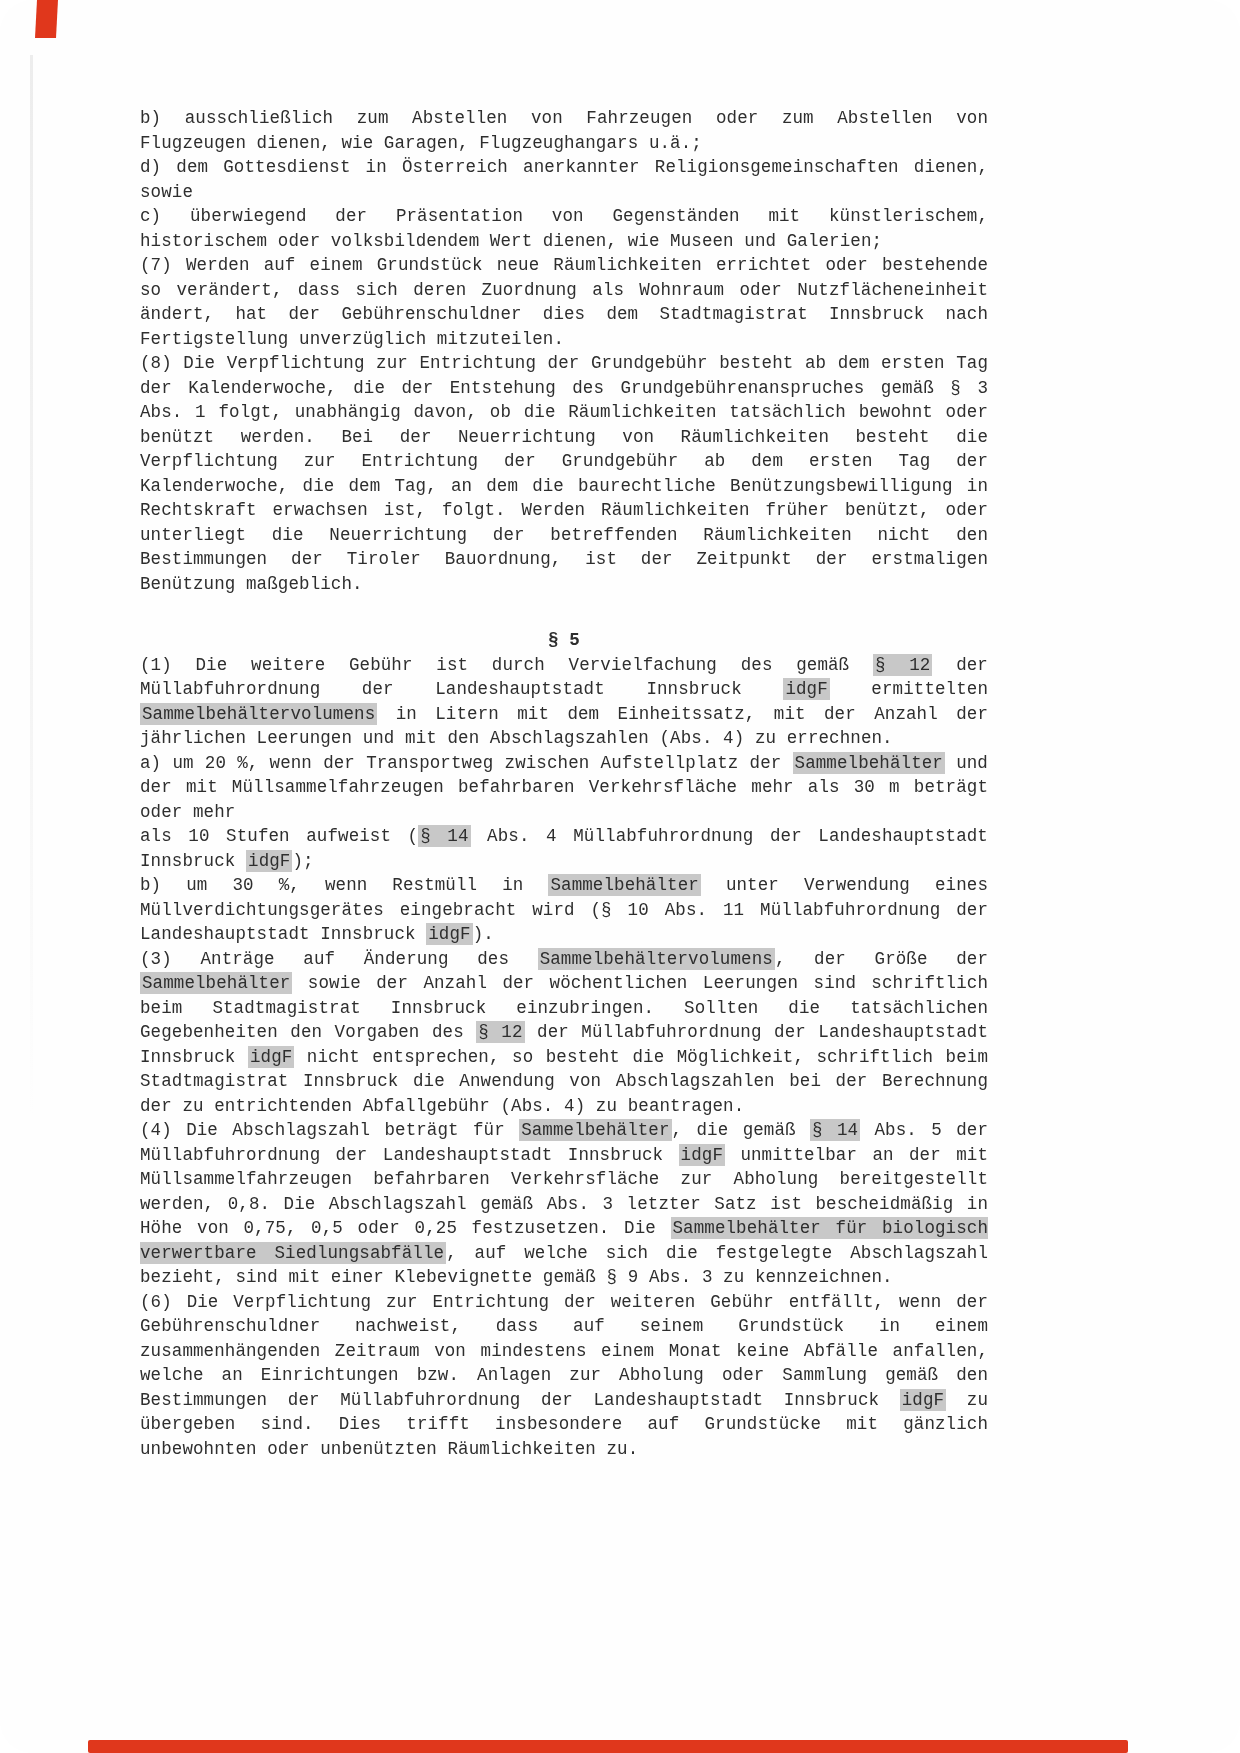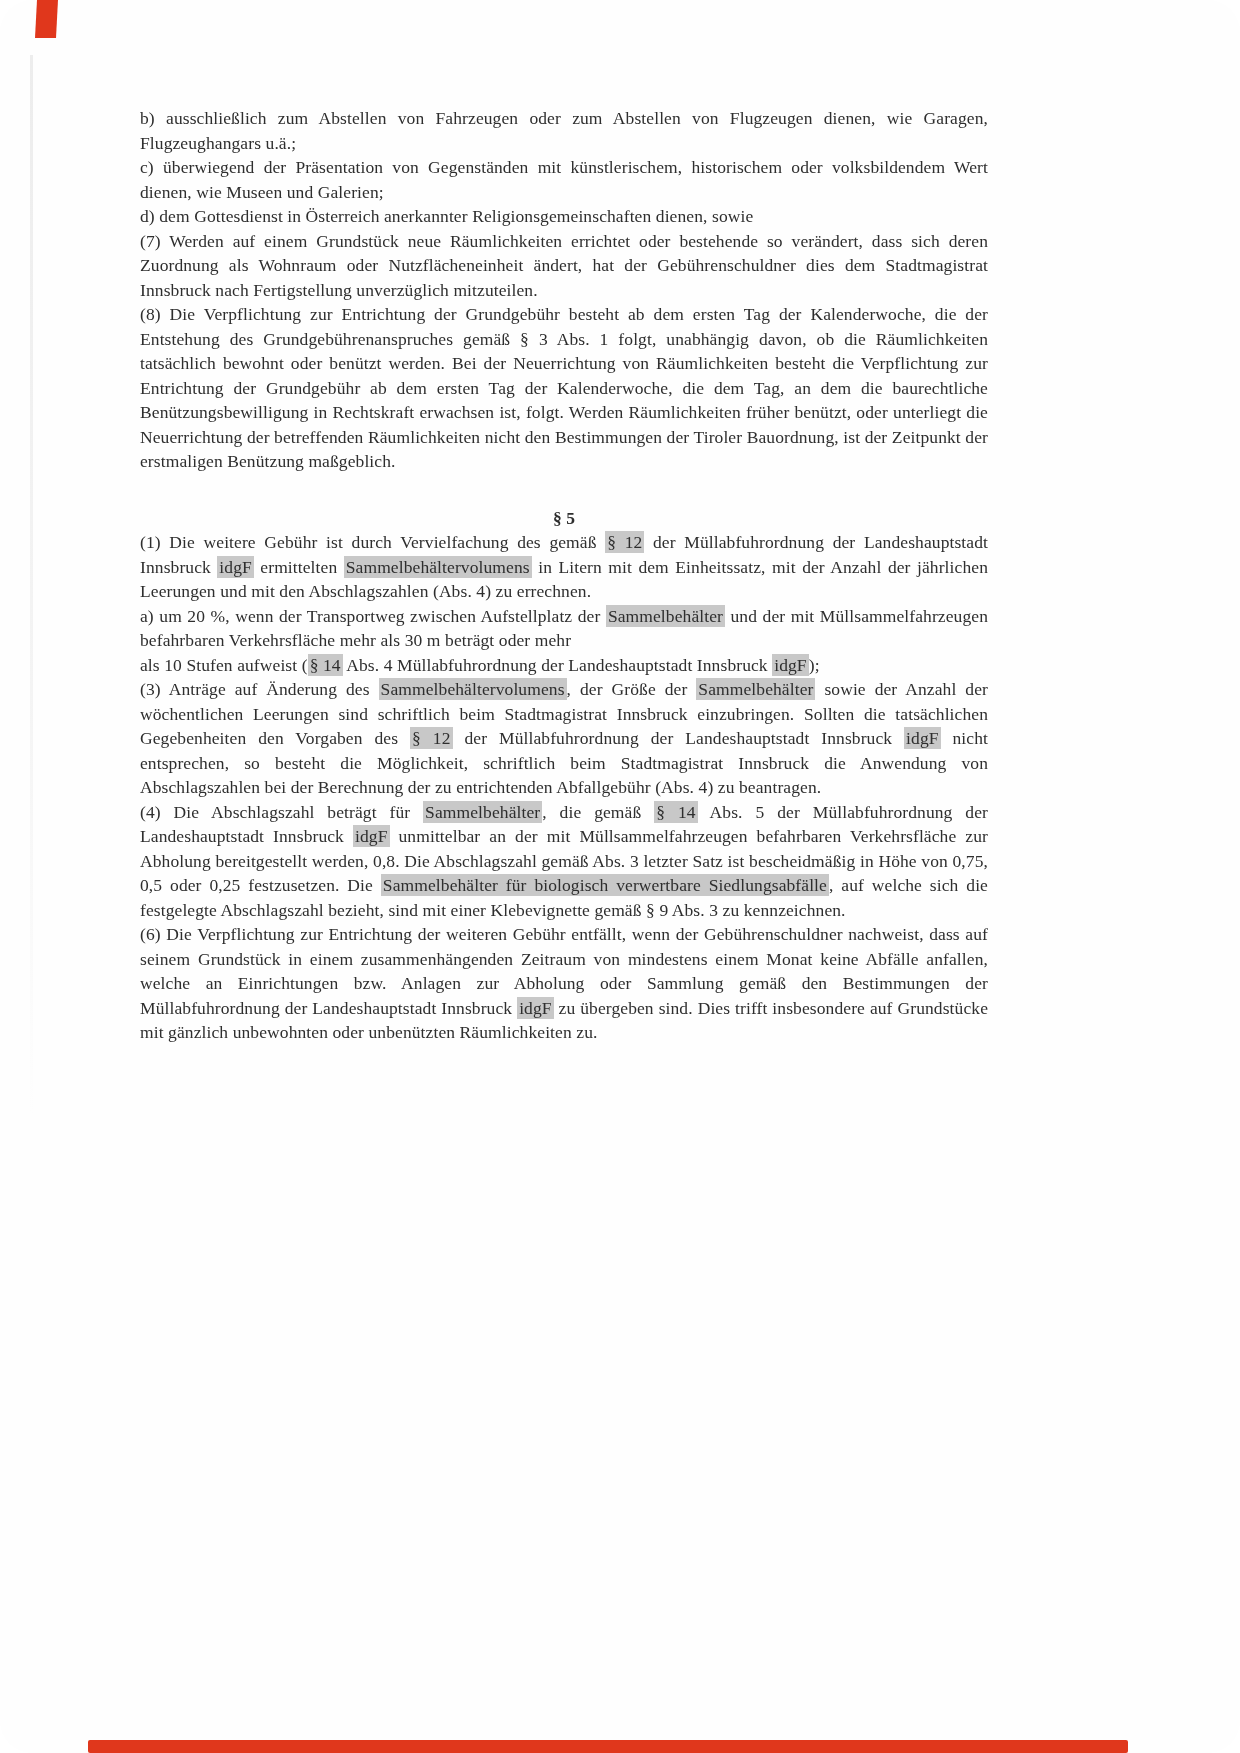--- a/index.html
+++ b/index.html
@@ -2,21 +2,21 @@
 <html style="--red: #e0371c; --hl: #c8c8c8; --text: #2e2e2e;"><head>
 <meta charset="utf-8">
 <style>
   html, body { margin: 0; padding: 0; background: #ffffff; }
   .page {
     position: relative;
     width: 1240px;
     height: 1753px;
     background: #fefefe;
     overflow: hidden;
-    font-family: Liberation Serif, serif;
+    font-family: Liberation Mono, monospace;
     border-radius: 32px;
   }
   .scan-edge {
     position: absolute;
     left: 30px; top: 55px;
     width: 3px; height: 1060px;
     background: linear-gradient(to bottom, #ededed, #f4f4f4 60%, transparent);
   }
   .corner-mark {
     position: absolute;
@@ -58,25 +58,26 @@
   }
 </style>
 </head>
 <body>
 
 <div class="page">
   <div class="corner-mark"></div>
   <div class="scan-edge"></div>
   <div class="content">
       <p class="para"><span>b) ausschließlich zum Abstellen von Fahrzeugen oder zum Abstellen von Flugzeugen dienen, wie Garagen, Flugzeughangars u.ä.;</span></p>
+      <p class="para"><span>d) dem Gottesdienst in Österreich anerkannter Religionsgemeinschaften dienen, sowie</span></p>
       <p class="para"><span>c) überwiegend der Präsentation von Gegenständen mit künstlerischem, historischem oder volksbildendem Wert dienen, wie Museen und Galerien;</span></p>
-      <p class="para"><span>d) dem Gottesdienst in Österreich anerkannter Religionsgemeinschaften dienen, sowie</span></p>
       <p class="para"><span>(7) Werden auf einem Grundstück neue Räumlichkeiten errichtet oder bestehende so verändert, dass sich deren Zuordnung als Wohnraum oder Nutzflächeneinheit ändert, hat der Gebührenschuldner dies dem Stadtmagistrat Innsbruck nach Fertigstellung unverzüglich mitzuteilen.</span></p>
       <p class="para"><span>(8) Die Verpflichtung zur Entrichtung der Grundgebühr besteht ab dem ersten Tag der Kalenderwoche, die der Entstehung des Grundgebührenanspruches gemäß § 3 Abs. 1 folgt, unabhängig davon, ob die Räumlichkeiten tatsächlich bewohnt oder benützt werden. Bei der Neuerrichtung von Räumlichkeiten besteht die Verpflichtung zur Entrichtung der Grundgebühr ab dem ersten Tag der Kalenderwoche, die dem Tag, an dem die baurechtliche Benützungsbewilligung in Rechtskraft erwachsen ist, folgt. Werden Räumlichkeiten früher benützt, oder unterliegt die Neuerrichtung der betreffenden Räumlichkeiten nicht den Bestimmungen der Tiroler Bauordnung, ist der Zeitpunkt der erstmaligen Benützung maßgeblich.</span></p>
       <p class="heading spaced"><span>§ 5</span></p>
       <p class="para"><span>(1) Die weitere Gebühr ist durch Vervielfachung des gemäß </span><span class="hl">§ 12</span><span> der Müllabfuhrordnung der Landeshauptstadt Innsbruck </span><span class="hl">idgF</span><span> ermittelten </span><span class="hl">Sammelbehältervolumens</span><span> in Litern mit dem Einheitssatz, mit der Anzahl der jährlichen Leerungen und mit den Abschlagszahlen (Abs. 4) zu errechnen.</span></p>
       <p class="para"><span>a) um 20 %, wenn der Transportweg zwischen Aufstellplatz der </span><span class="hl">Sammelbehälter</span><span> und der mit Müllsammelfahrzeugen befahrbaren Verkehrsfläche mehr als 30 m beträgt oder mehr</span><br><span>als 10 Stufen aufweist (</span><span class="hl">§ 14</span><span> Abs. 4 Müllabfuhrordnung der Landeshauptstadt Innsbruck </span><span class="hl">idgF</span><span>);</span></p>
+      <p class="para"><span>b) um 30 %, wenn Restmüll in </span><span class="hl">Sammelbehälter</span><span> unter Verwendung eines Müllverdichtungsgerätes eingebracht wird (§ 10 Abs. 11 Müllabfuhrordnung der Landeshauptstadt Innsbruck </span><span class="hl">idgF</span><span>).</span></p>
       <p class="para"><span>(3) Anträge auf Änderung des </span><span class="hl">Sammelbehältervolumens</span><span>, der Größe der </span><span class="hl">Sammelbehälter</span><span> sowie der Anzahl der wöchentlichen Leerungen sind schriftlich beim Stadtmagistrat Innsbruck einzubringen. Sollten die tatsächlichen Gegebenheiten den Vorgaben des </span><span class="hl">§ 12</span><span> der Müllabfuhrordnung der Landeshauptstadt Innsbruck </span><span class="hl">idgF</span><span> nicht entsprechen, so besteht die Möglichkeit, schriftlich beim Stadtmagistrat Innsbruck die Anwendung von Abschlagszahlen bei der Berechnung der zu entrichtenden Abfallgebühr (Abs. 4) zu beantragen.</span></p>
       <p class="para"><span>(4) Die Abschlagszahl beträgt für </span><span class="hl">Sammelbehälter</span><span>, die gemäß </span><span class="hl">§ 14</span><span> Abs. 5 der Müllabfuhrordnung der Landeshauptstadt Innsbruck </span><span class="hl">idgF</span><span> unmittelbar an der mit Müllsammelfahrzeugen befahrbaren Verkehrsfläche zur Abholung bereitgestellt werden, 0,8. Die Abschlagszahl gemäß Abs. 3 letzter Satz ist bescheidmäßig in Höhe von 0,75, 0,5 oder 0,25 festzusetzen. Die </span><span class="hl">Sammelbehälter für biologisch verwertbare Siedlungsabfälle</span><span>, auf welche sich die festgelegte Abschlagszahl bezieht, sind mit einer Klebevignette gemäß § 9 Abs. 3 zu kennzeichnen.</span></p>
       <p class="para"><span>(6) Die Verpflichtung zur Entrichtung der weiteren Gebühr entfällt, wenn der Gebührenschuldner nachweist, dass auf seinem Grundstück in einem zusammenhängenden Zeitraum von mindestens einem Monat keine Abfälle anfallen, welche an Einrichtungen bzw. Anlagen zur Abholung oder Sammlung gemäß den Bestimmungen der Müllabfuhrordnung der Landeshauptstadt Innsbruck </span><span class="hl">idgF</span><span> zu übergeben sind. Dies trifft insbesondere auf Grundstücke mit gänzlich unbewohnten oder unbenützten Räumlichkeiten zu.</span></p>
     </div>
   <div class="bottom-strip"></div>
 </div>
 
 </body></html>

